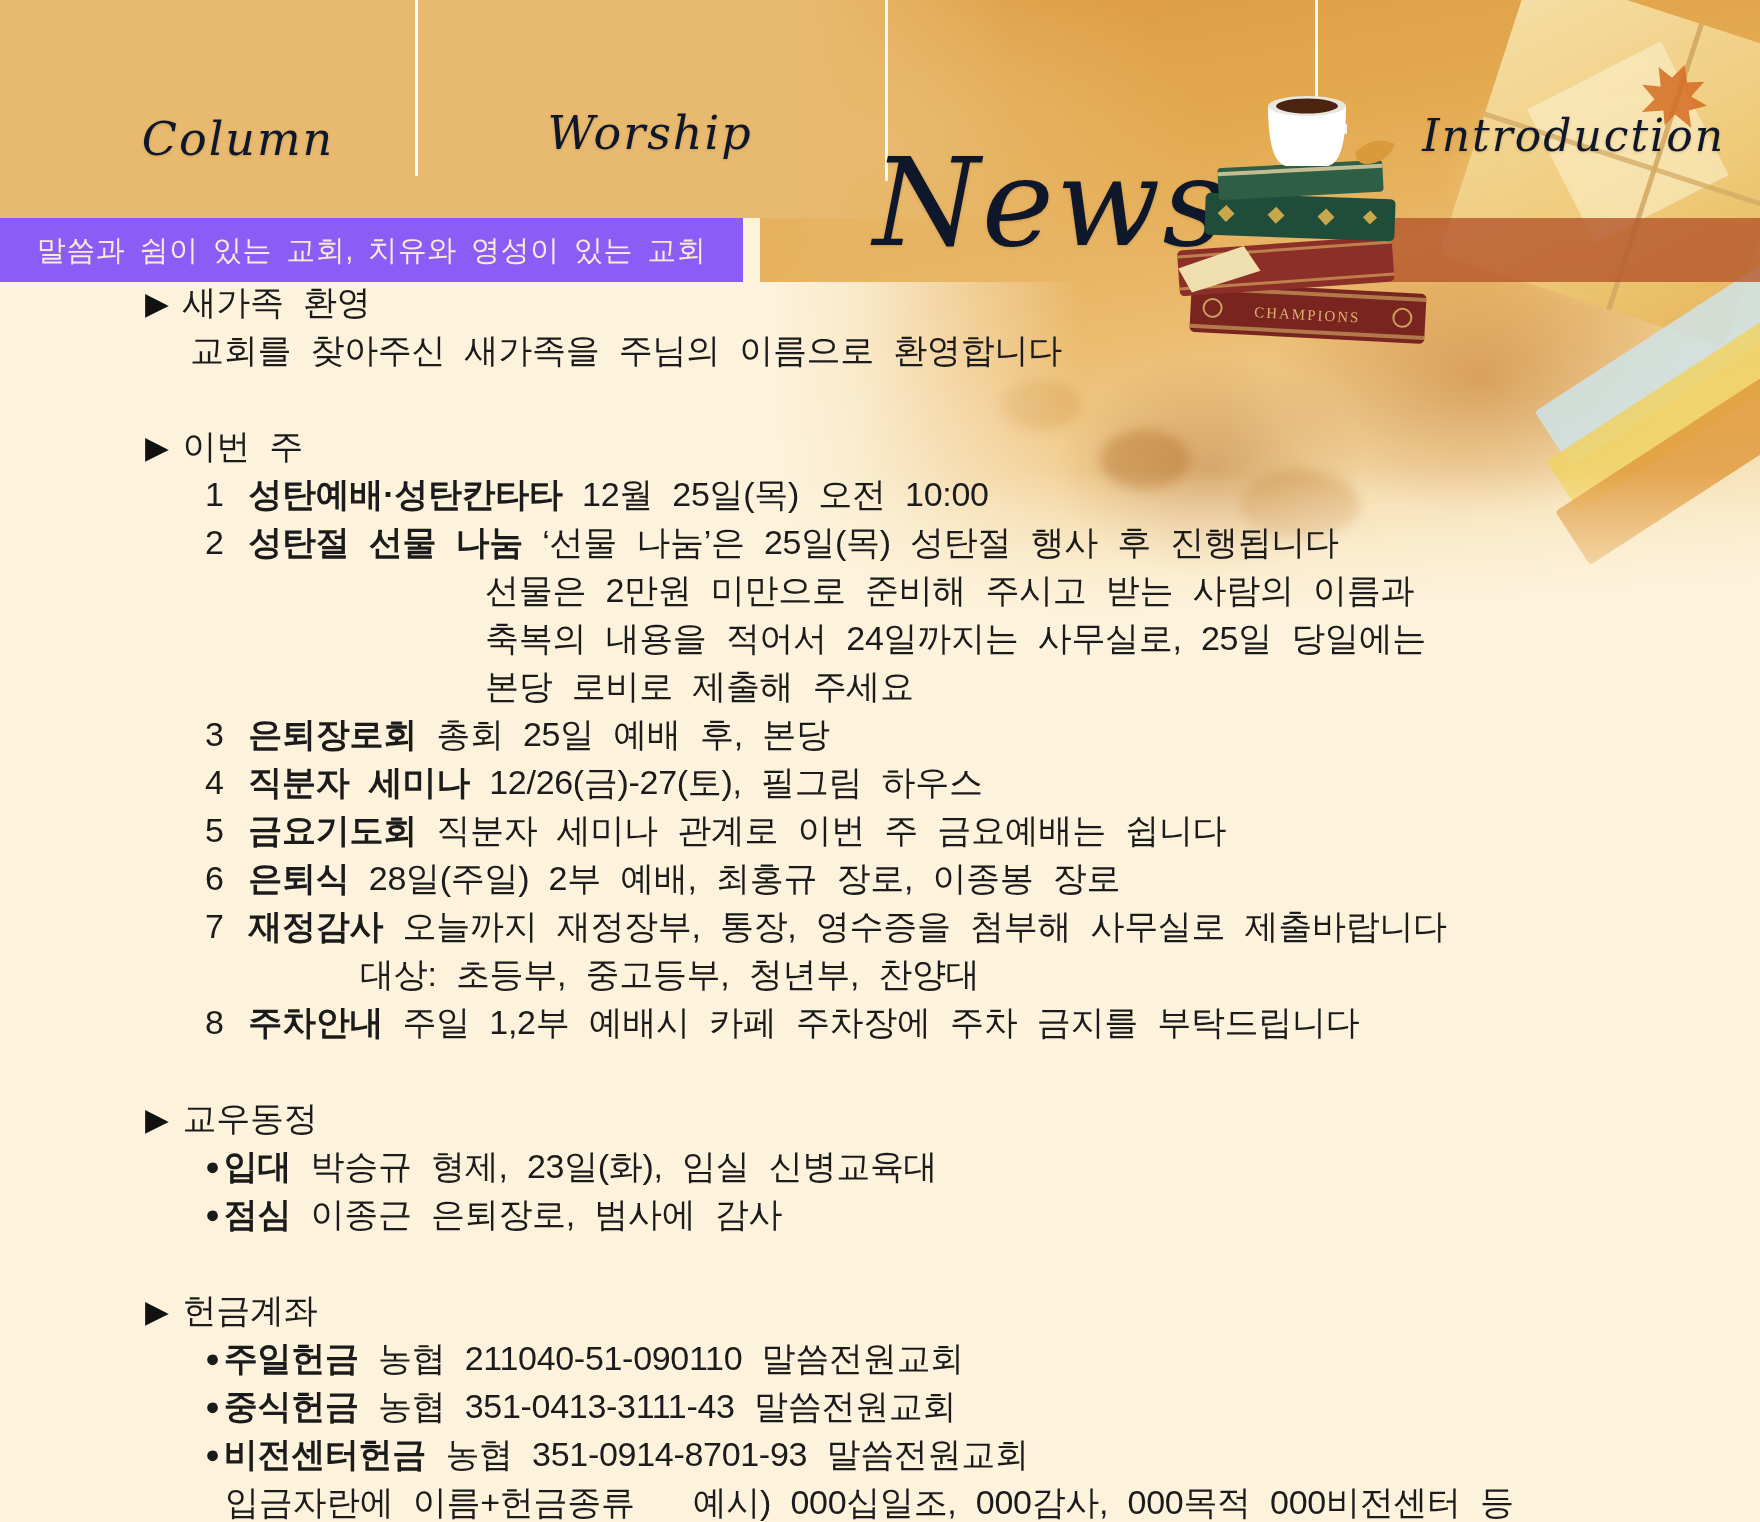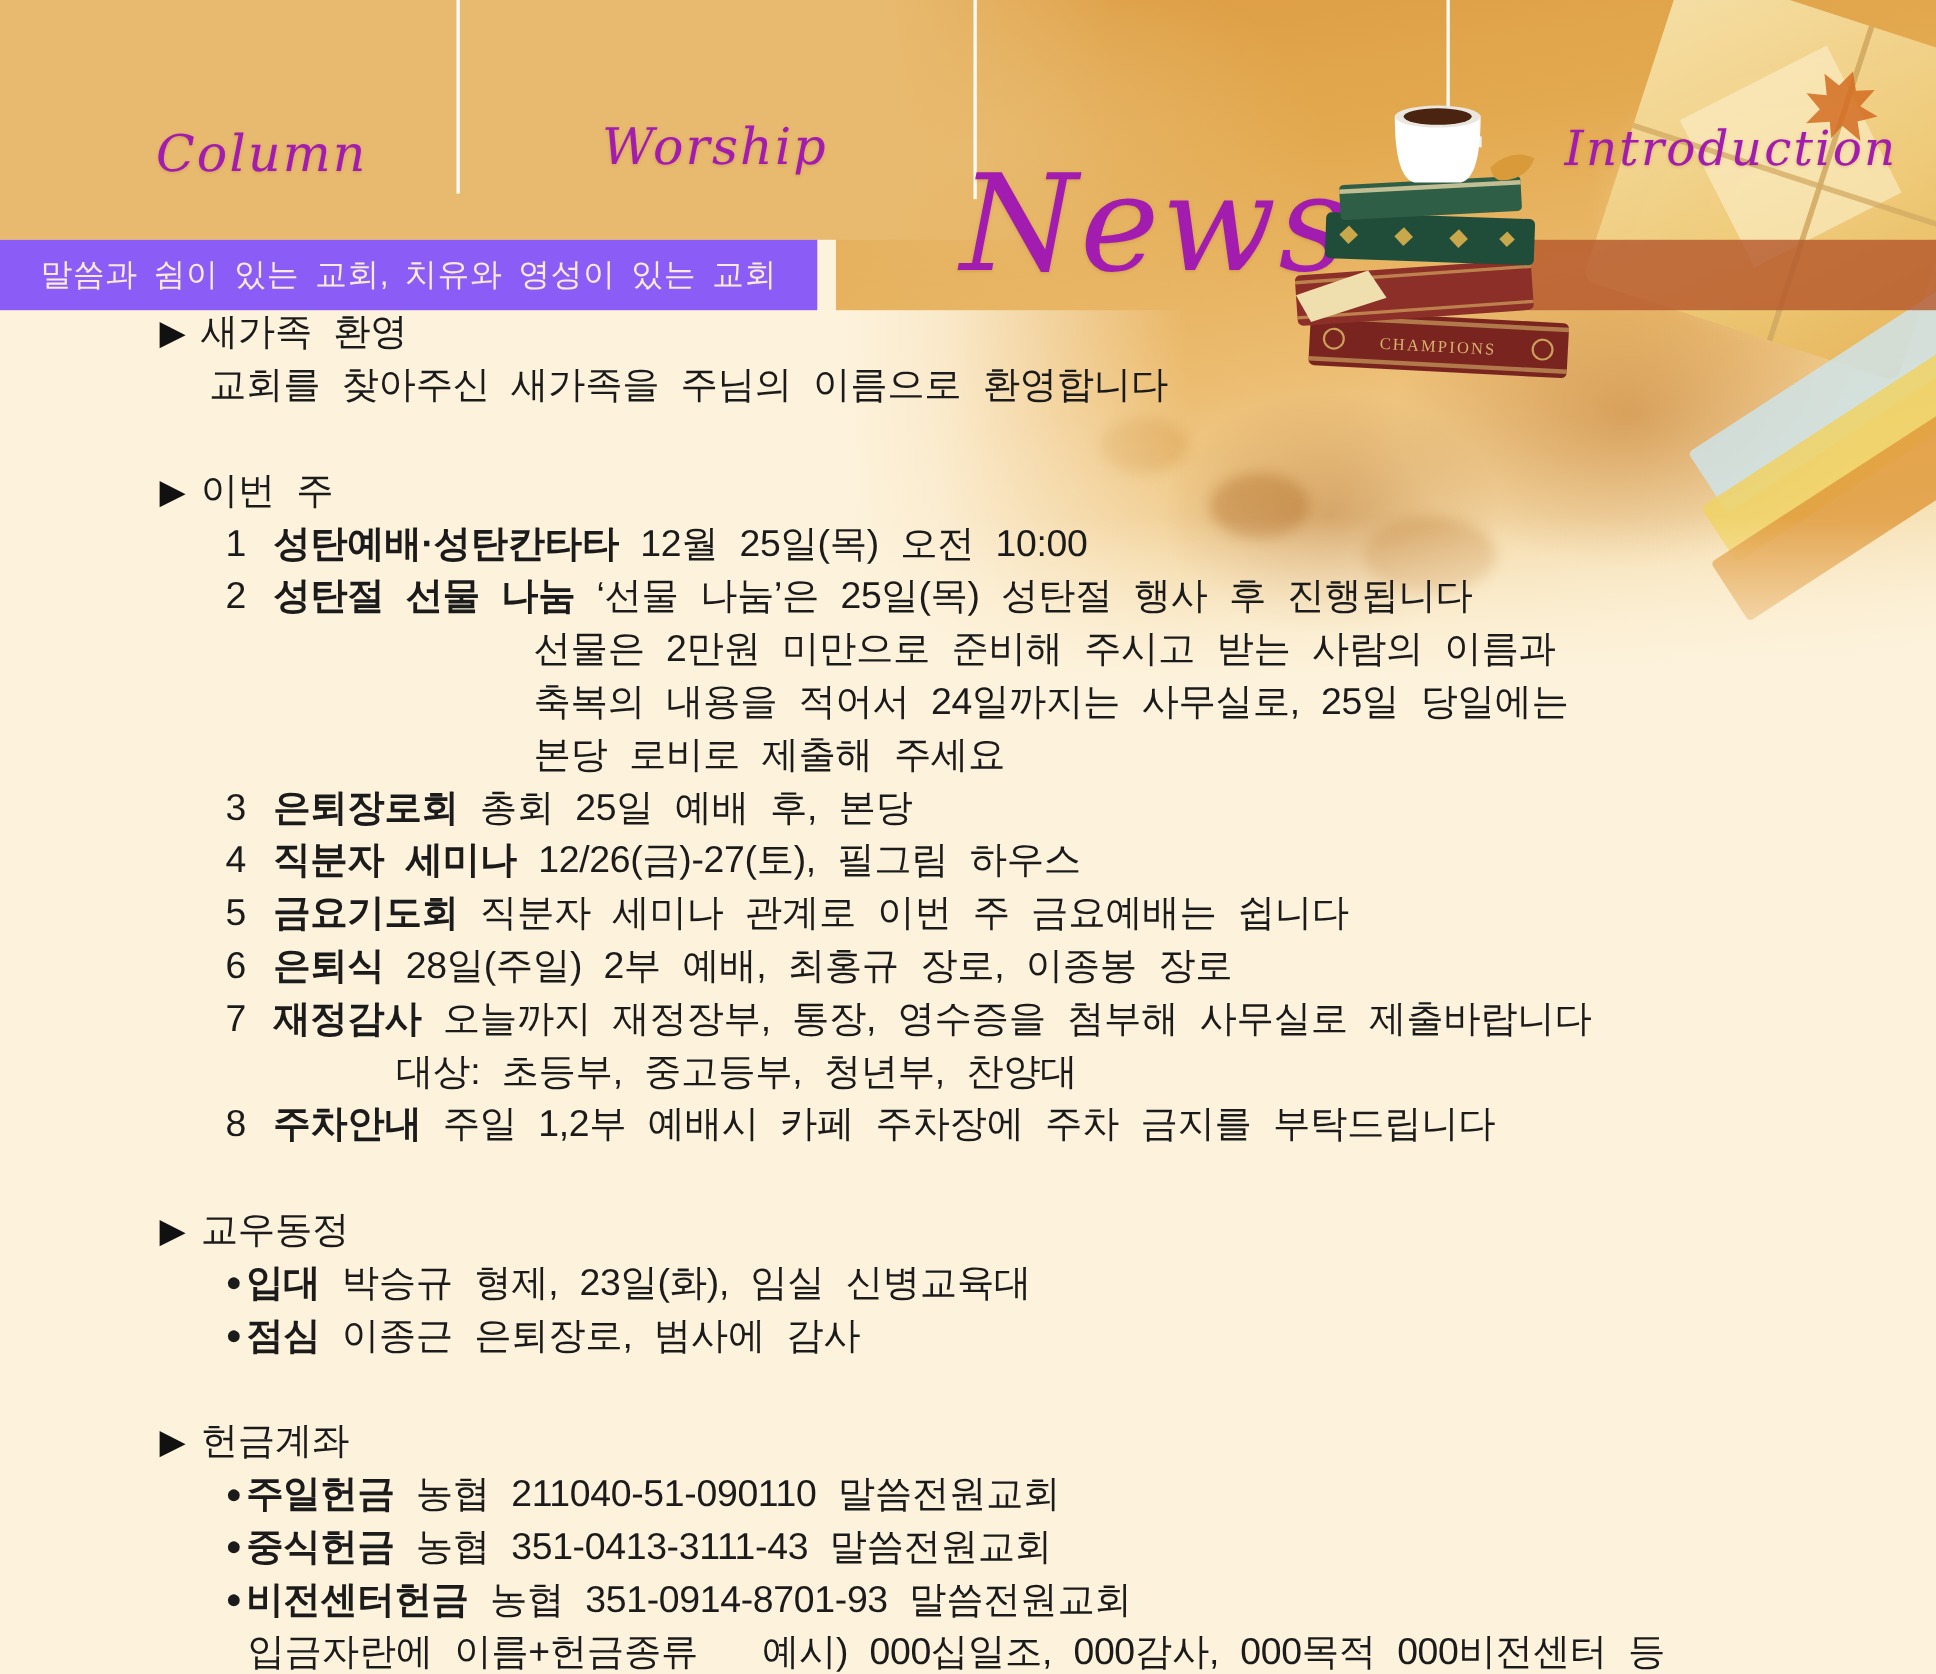--- a/index.html
+++ b/index.html
@@ -33,21 +33,21 @@
   .fade-left-bot{position:absolute;left:760px;top:282px;width:320px;height:370px;
     background:linear-gradient(90deg,#fdf3dd 0%,rgba(253,243,221,.85) 30%,rgba(253,243,221,0) 100%);}
   .fade-bot{position:absolute;left:760px;top:470px;width:1000px;height:182px;
     background:linear-gradient(180deg,rgba(253,243,221,0) 0%,#fdf3dd 88%);}
 
   .vline{position:absolute;top:0;width:3px;background:rgba(255,255,255,.95);z-index:6;}
   .vline1{left:415px;height:176px;}
   .vline2{left:885px;height:181px;}
   .vline3{left:1315px;height:112px;}
 
-  .tab{position:absolute;color:#a21caf;font-family:"DejaVu Serif",serif;font-style:italic;
+  .tab{position:absolute;color:#0f172a;font-family:"DejaVu Serif",serif;font-style:italic;
        text-align:center;z-index:7;text-shadow:0 1px 3px rgba(140,80,10,.25);letter-spacing:2px;}
   .tab-column{left:88px;top:112px;width:300px;font-size:46px;}
   .tab-worship{left:500px;top:106px;width:300px;font-size:46px;}
   .tab-news{left:870px;top:138px;width:360px;font-size:122px;line-height:130px;}
   .tab-intro{left:1355px;top:110px;width:370px;font-size:44px;text-align:right;}
 
   .banner-left{position:absolute;left:0;top:218px;width:743px;height:64px;background:#8b5cf6;z-index:5;}
   .banner-left .txt{display:block;text-align:center;line-height:64px;font-size:29px;
       color:#f8e9d9;letter-spacing:.5px;word-spacing:.2em;}
   .banner-right{position:absolute;left:1390px;top:218px;width:370px;height:64px;

